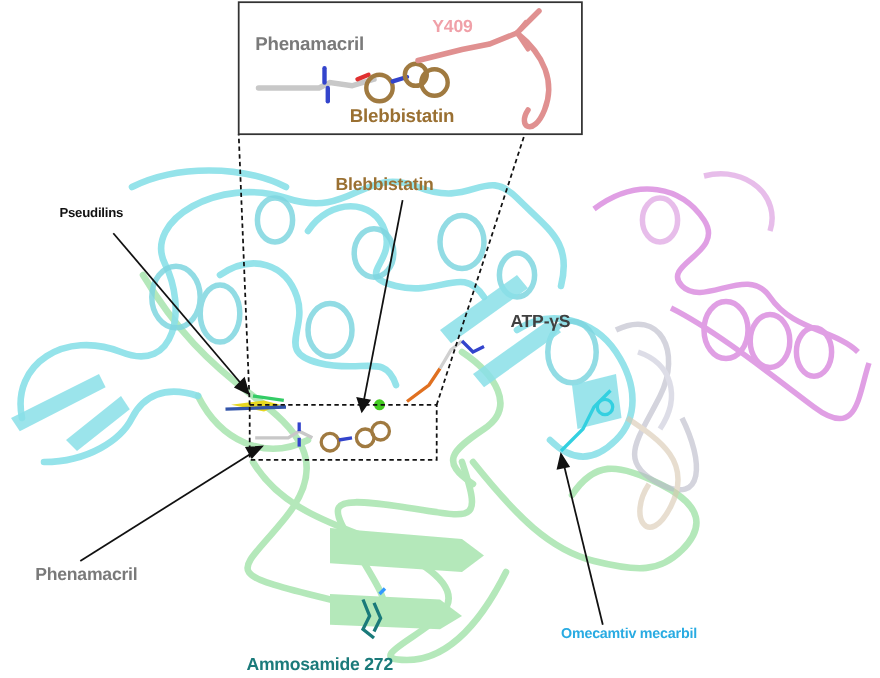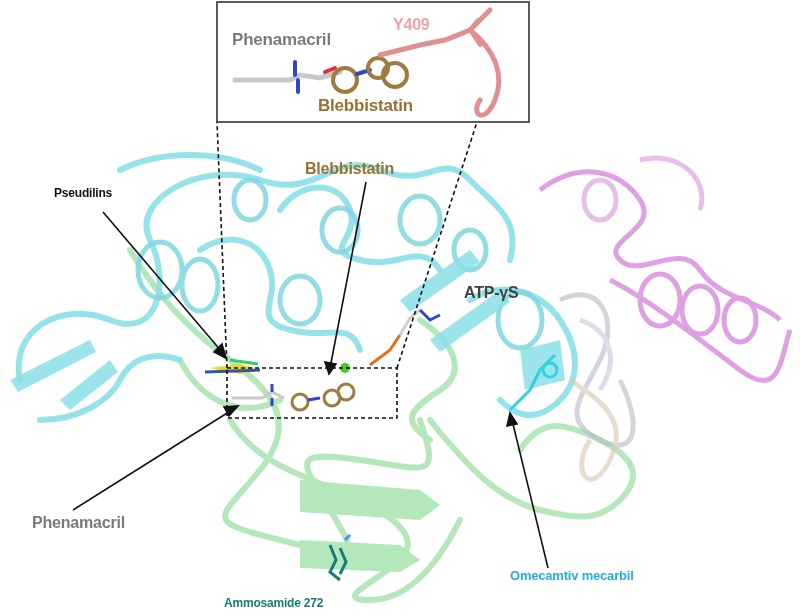--- a/index.html
+++ b/index.html
@@ -132,13 +132,13 @@
 
 <div class="lbl" style="left:232px; top:30px; font-size:17px; color:#7a7a7a;">Phenamacril</div>
 <div class="lbl" style="left:393px; top:16px; font-size:16px; color:#f0a0a8;">Y409</div>
 <div class="lbl" style="left:318px; top:96px; font-size:17px; color:#9a7032;">Blebbistatin</div>
 
 <div class="lbl" style="left:54px; top:186px; font-size:12px; color:#111111;">Pseudilins</div>
 <div class="lbl" style="left:305px; top:160px; font-size:16px; color:#9a7032;">Blebbistatin</div>
 <div class="lbl" style="left:464px; top:284px; font-size:16px; color:#404040;">ATP-γS</div>
 <div class="lbl" style="left:32px; top:514px; font-size:16px; color:#7a7a7a;">Phenamacril</div>
 <div class="lbl" style="left:462px; top:568px; font-size:13px; color:#29abe2;margin-left:48px;">Omecamtiv mecarbil</div>
-<div class="lbl" style="left:224px; top:596px; font-size:12px; color:#1a7a7a;">Ammosamide 272</div>
+<div class="lbl" style="left:224px; top:596px; font-size:16px; color:#1a7a7a;">Ammosamide 272</div>
 
 </body></html>

